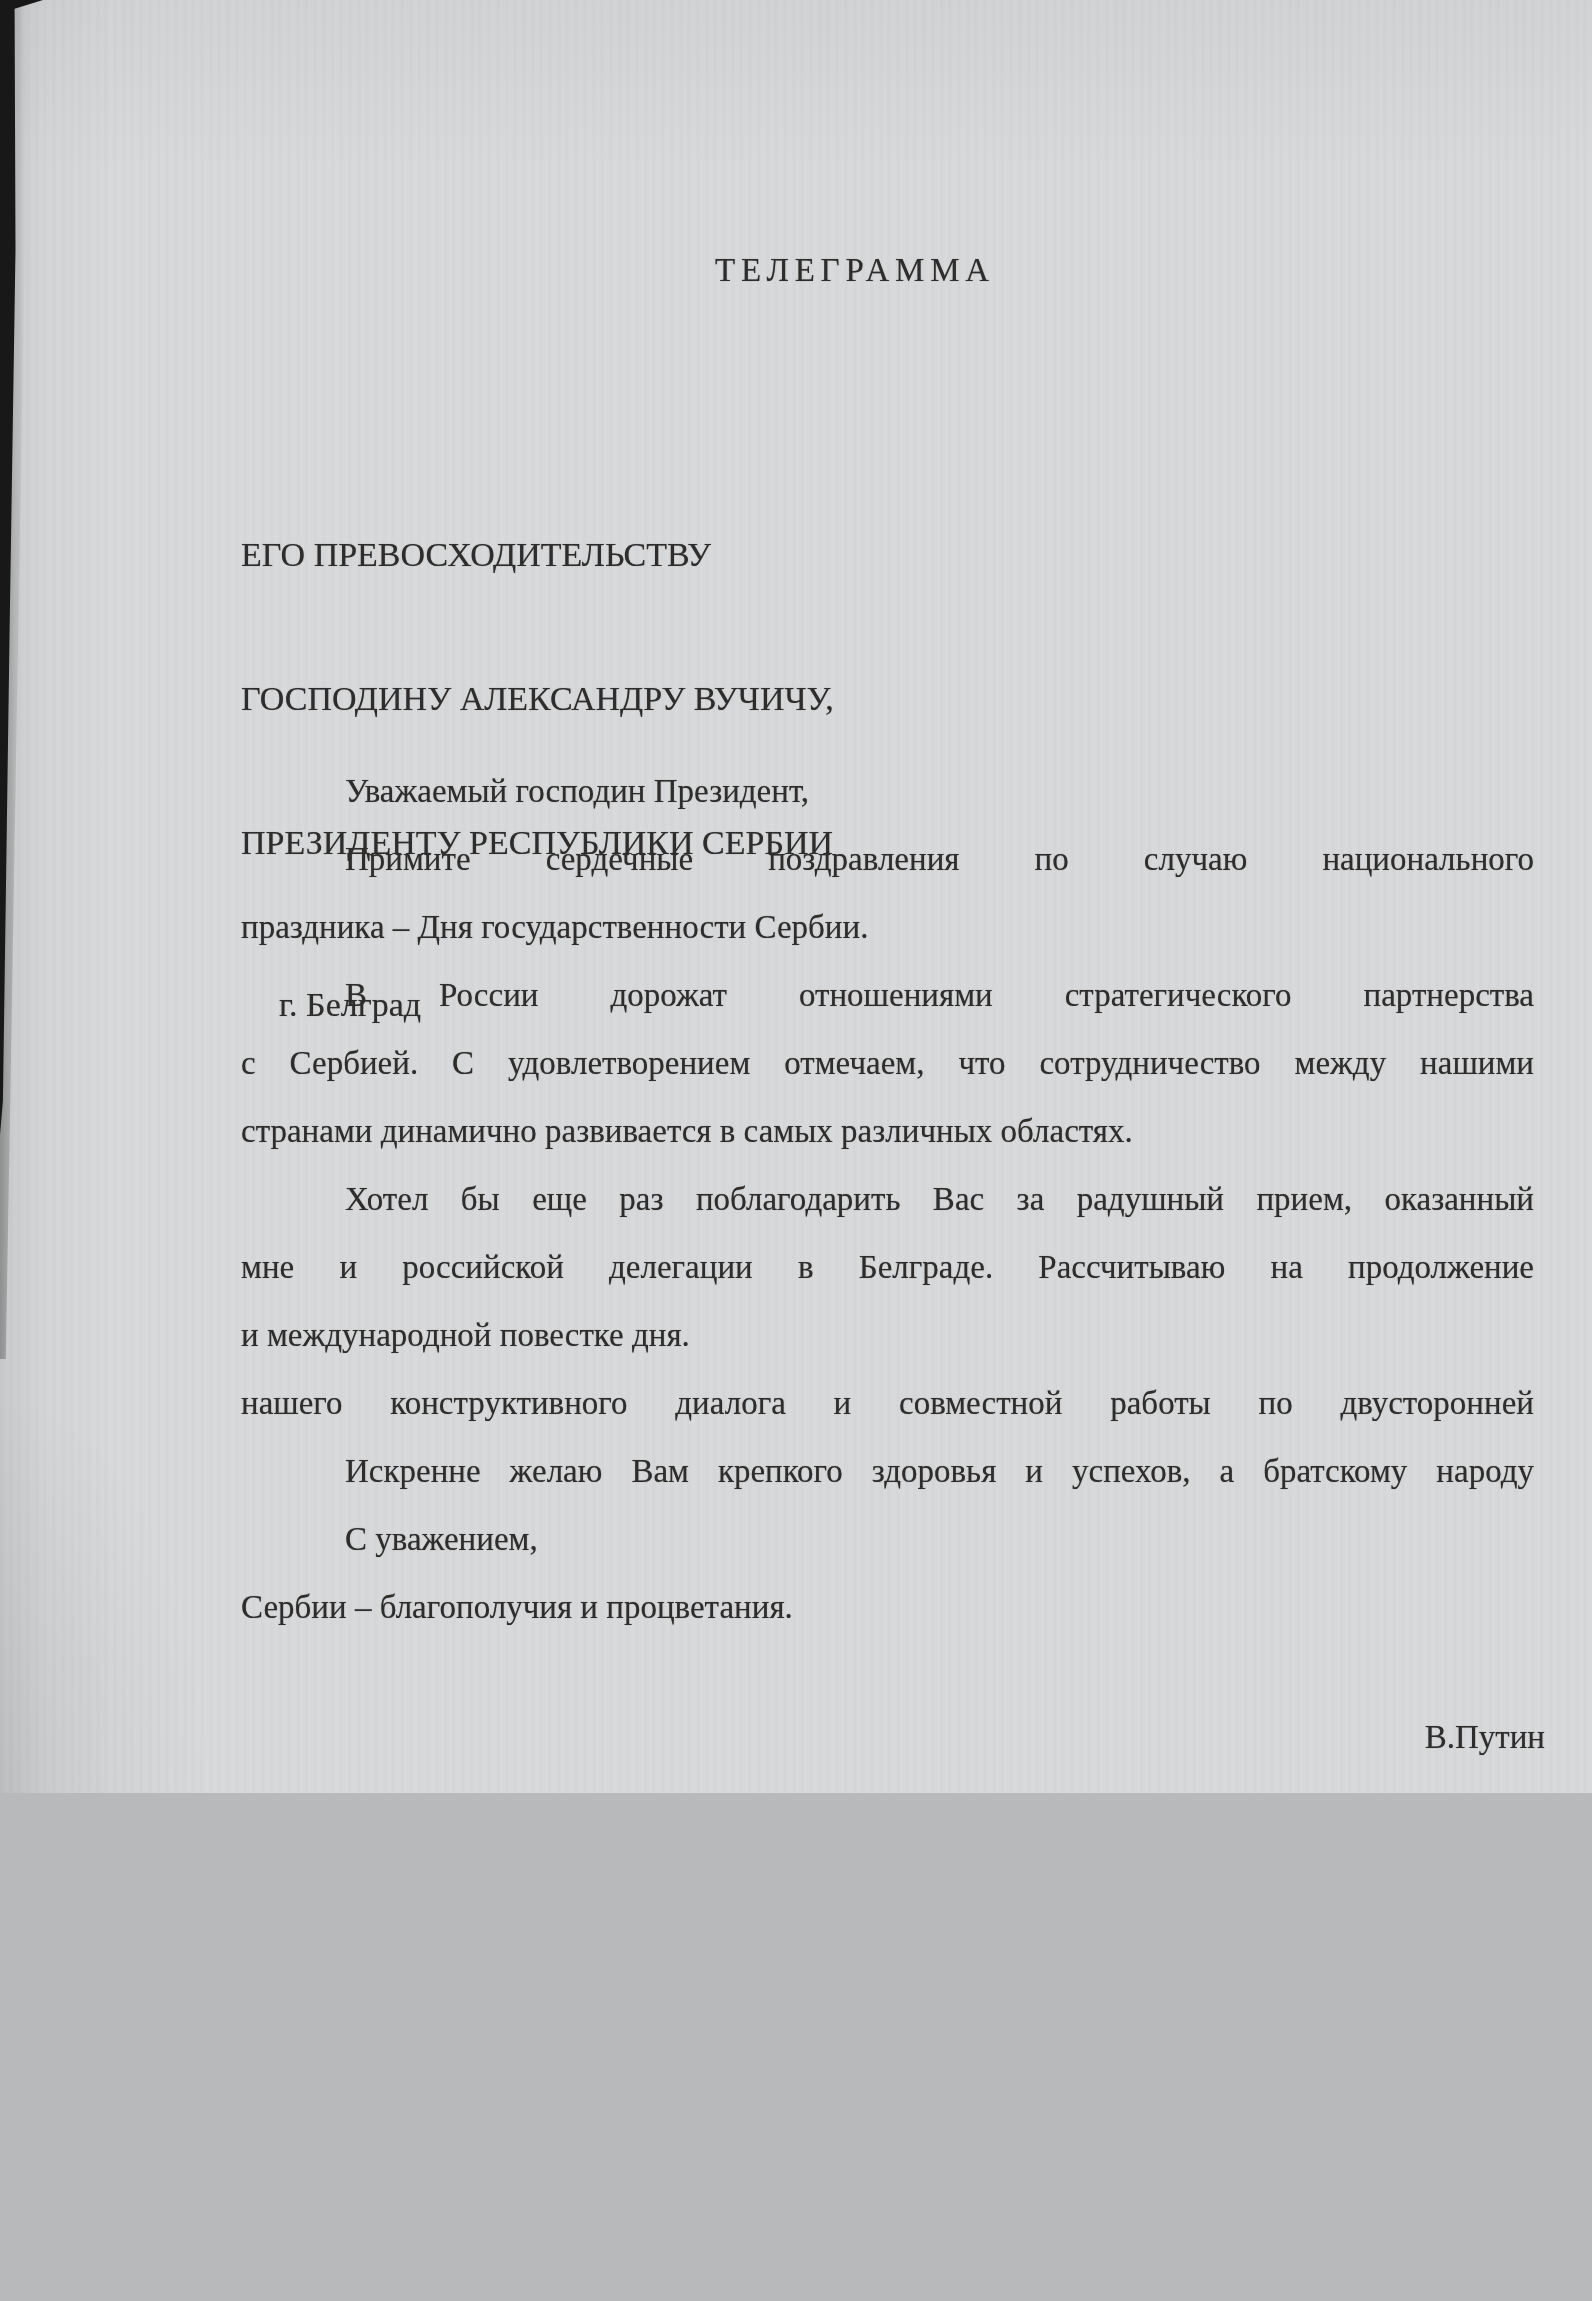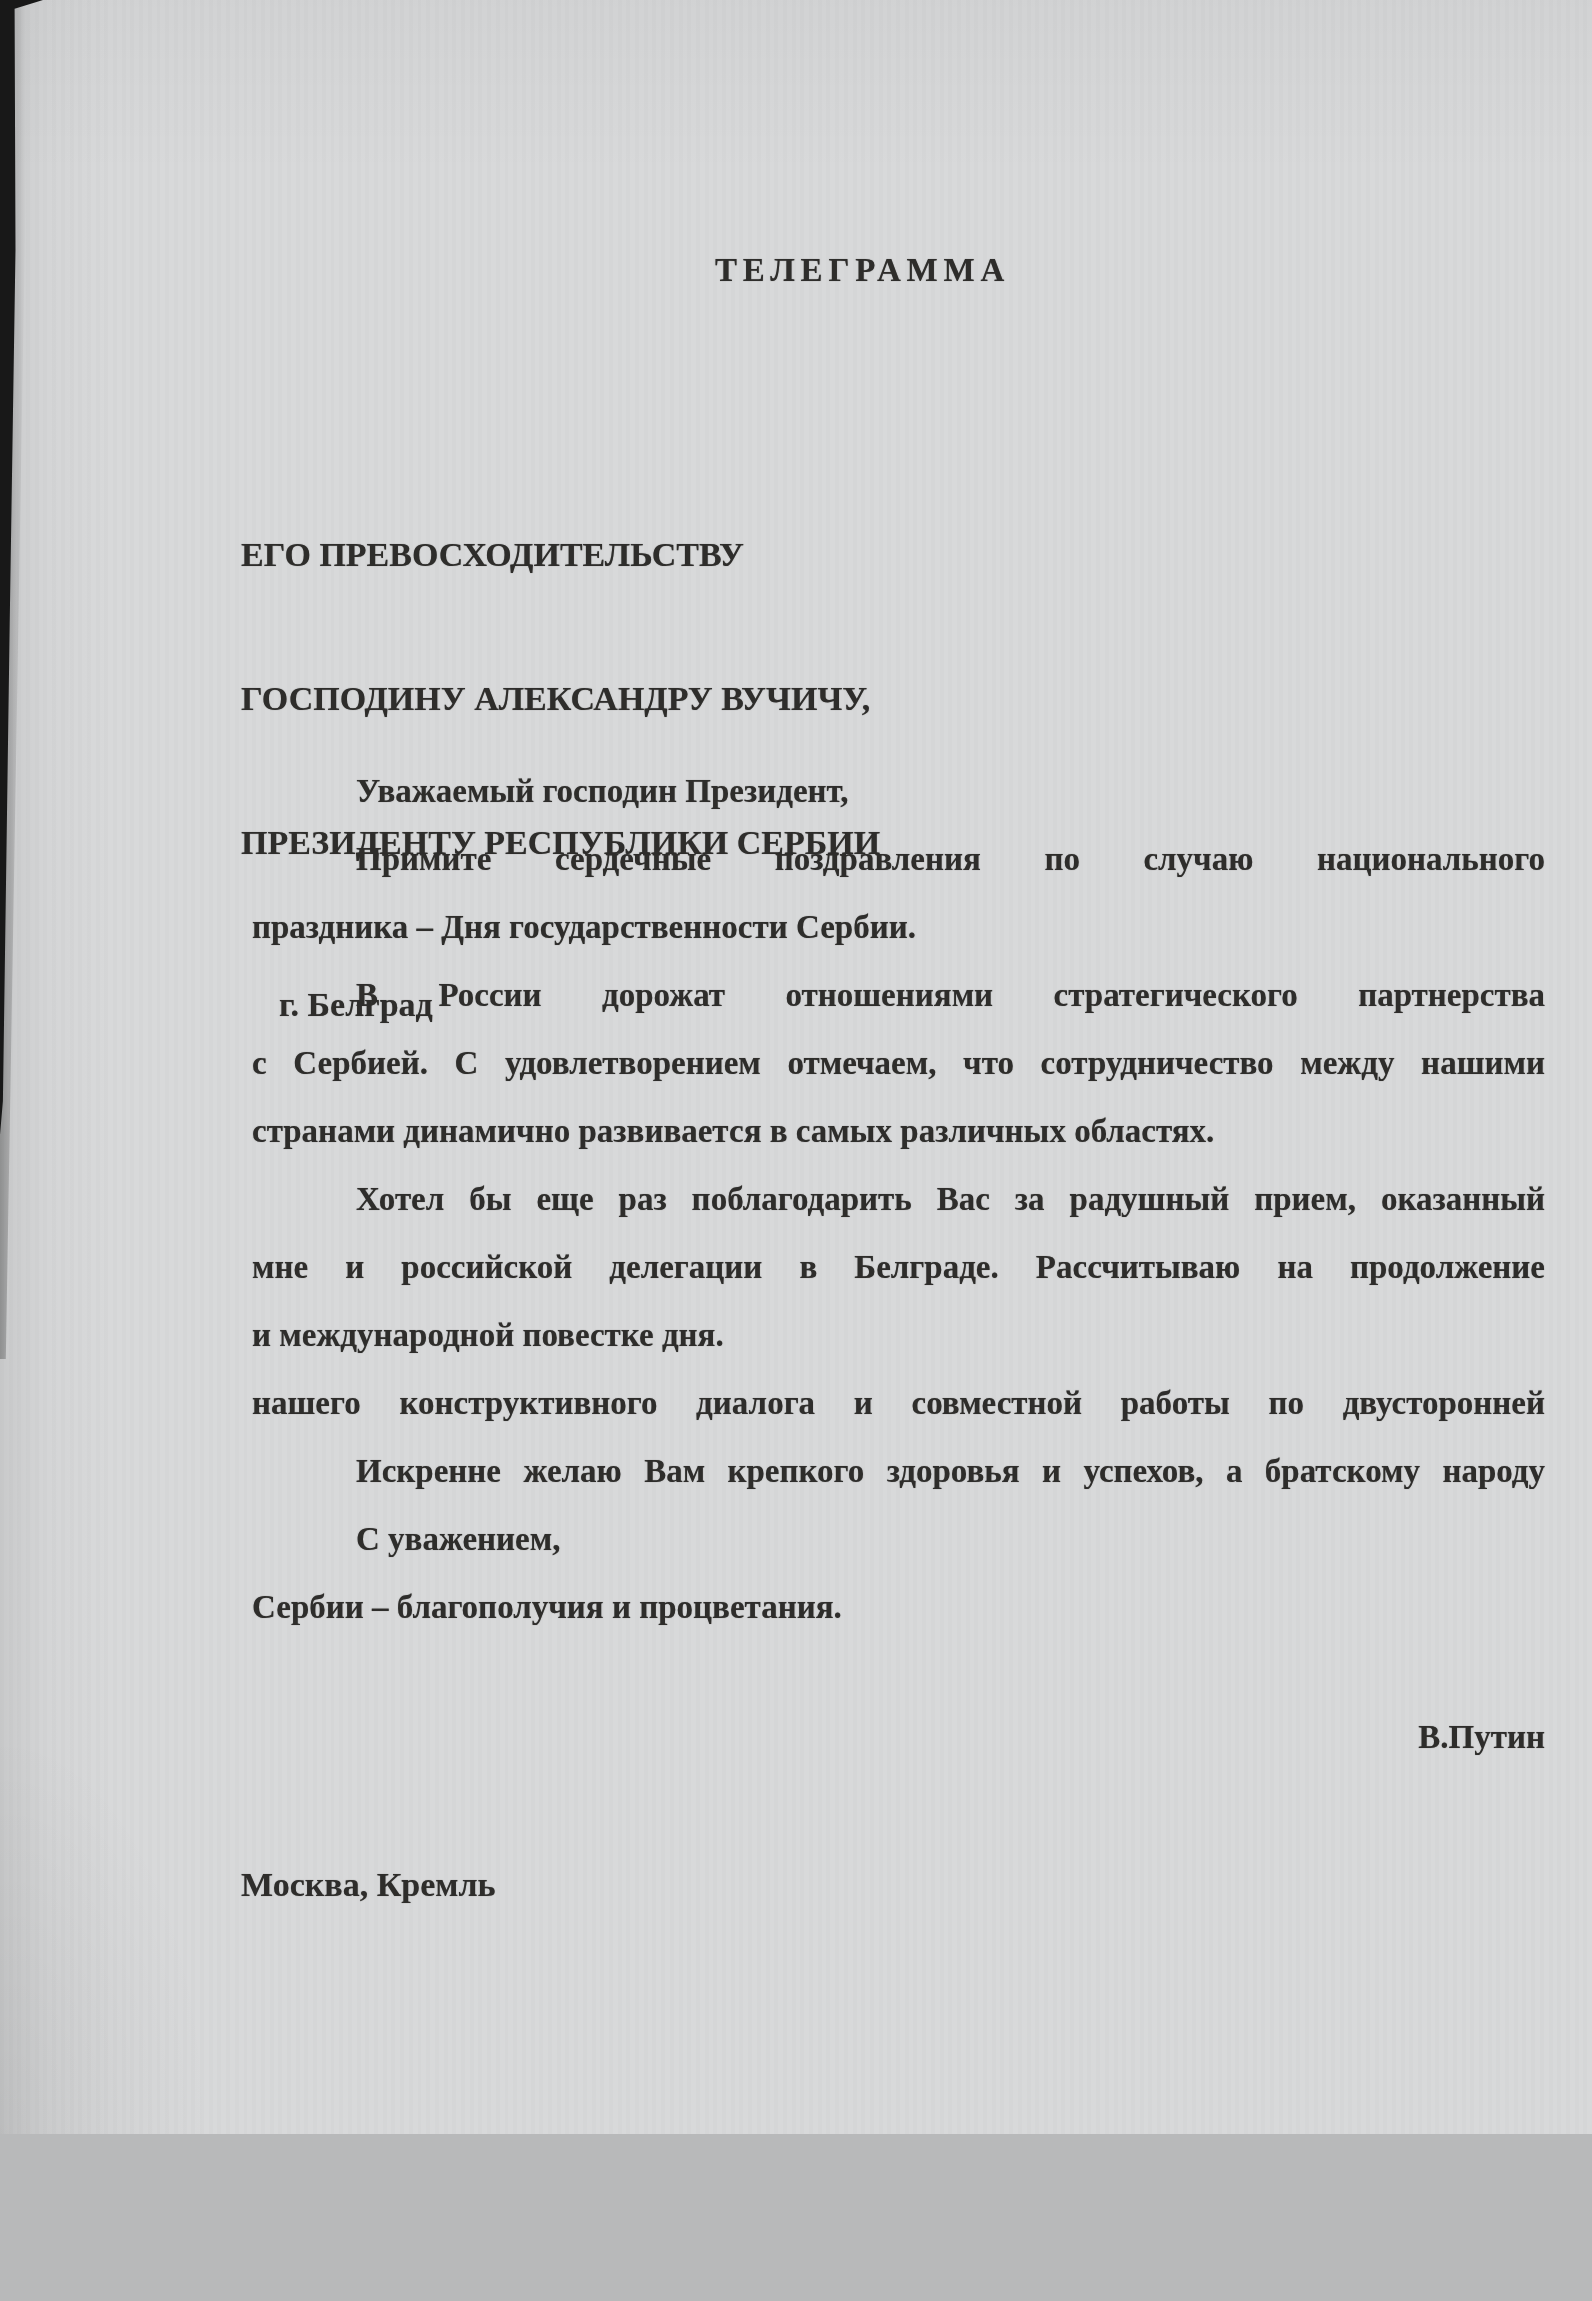--- a/index.html
+++ b/index.html
@@ -3,30 +3,29 @@
 <meta charset="utf-8">
 <style>
   :root{
     --paper:#d8d9da;
     --ink:#2e2d2b;
     --edge:#181818;
   }
   html,body{margin:0;padding:0;background:#b8b9ba;}
   .scan{
     position:relative;
-    width:1592px;height:2134px;
+    width:1592px;height:1793px;
     background:
       linear-gradient(90deg, rgba(0,0,0,0.07) 0px, rgba(0,0,0,0.02) 45px, rgba(0,0,0,0) 116px),
       linear-gradient(180deg, rgba(0,0,0,0.03) 0px, rgba(0,0,0,0) 175px),
       repeating-linear-gradient(90deg, rgba(0,0,0,0.015) 0px, rgba(0,0,0,0.015) 3.9px, rgba(255,255,255,0.012) 3.9px, rgba(255,255,255,0.012) 8.7px),
       var(--paper);
     overflow:hidden;
     font-family:"Liberation Serif","DejaVu Serif",serif;
     color:var(--ink);
-    font-weight:bold;
   }
   .scan *{box-sizing:border-box;}
   
   .scan-edge{
     position:absolute;left:0;top:0;width:47px;height:1135px;
     background:var(--edge);
     clip-path:polygon(0 0, 43px 0, 14.6px 8.7px, 15.5px 22%, 9.7px 55%, 2.9px 97%, 0 100%);
   }
   .scan-edge-soft{
     position:absolute;left:0;top:0;width:33px;height:1359px;
@@ -43,21 +42,21 @@
     font-size:33px;line-height:39px;letter-spacing:5.8px;
     text-shadow:0 0 1px rgba(46,45,43,0.55);
   }
   .address{
     left:241px;top:435px;
     font-size:34px;line-height:48px;
     text-shadow:0 0 1px rgba(46,45,43,0.5);
   }
   .address .city{margin-top:18.4px;margin-left:38px;}
   .body-block{
-    position:absolute;left:252px;top:757px;width:1293px;
+    position:absolute;left:241px;top:757px;width:1293px;
     font-size:33px;line-height:68px;
     text-shadow:0 0 1px rgba(46,45,43,0.5);
   }
   .line{height:68px;white-space:normal;}
   .line.indent{text-indent:104px;}
   .line.jfull{text-align:justify;text-align-last:justify;}
   .signature{
     position:absolute;left:241px;top:1716px;width:1304px;
     font-size:33px;line-height:43px;text-align:right;
     text-shadow:0 0 1px rgba(46,45,43,0.5);

